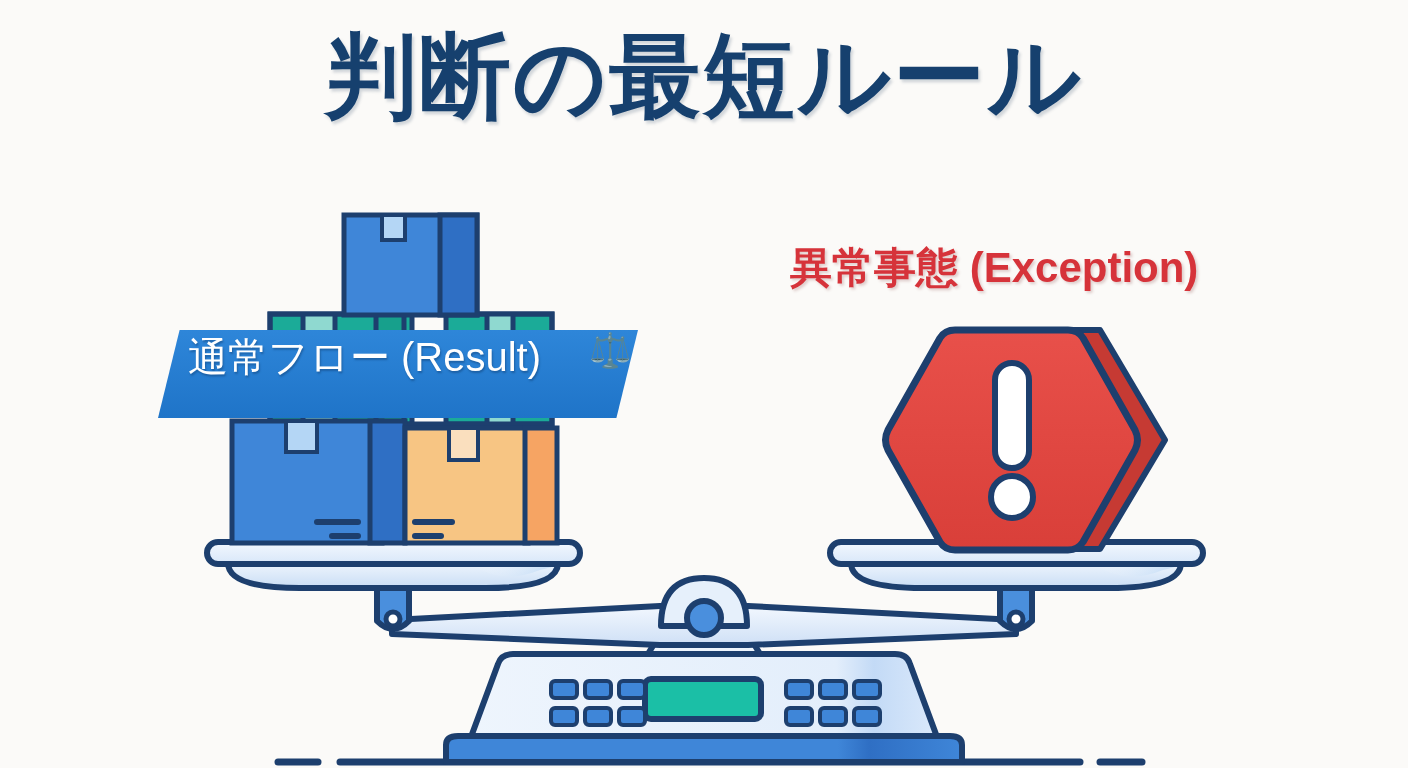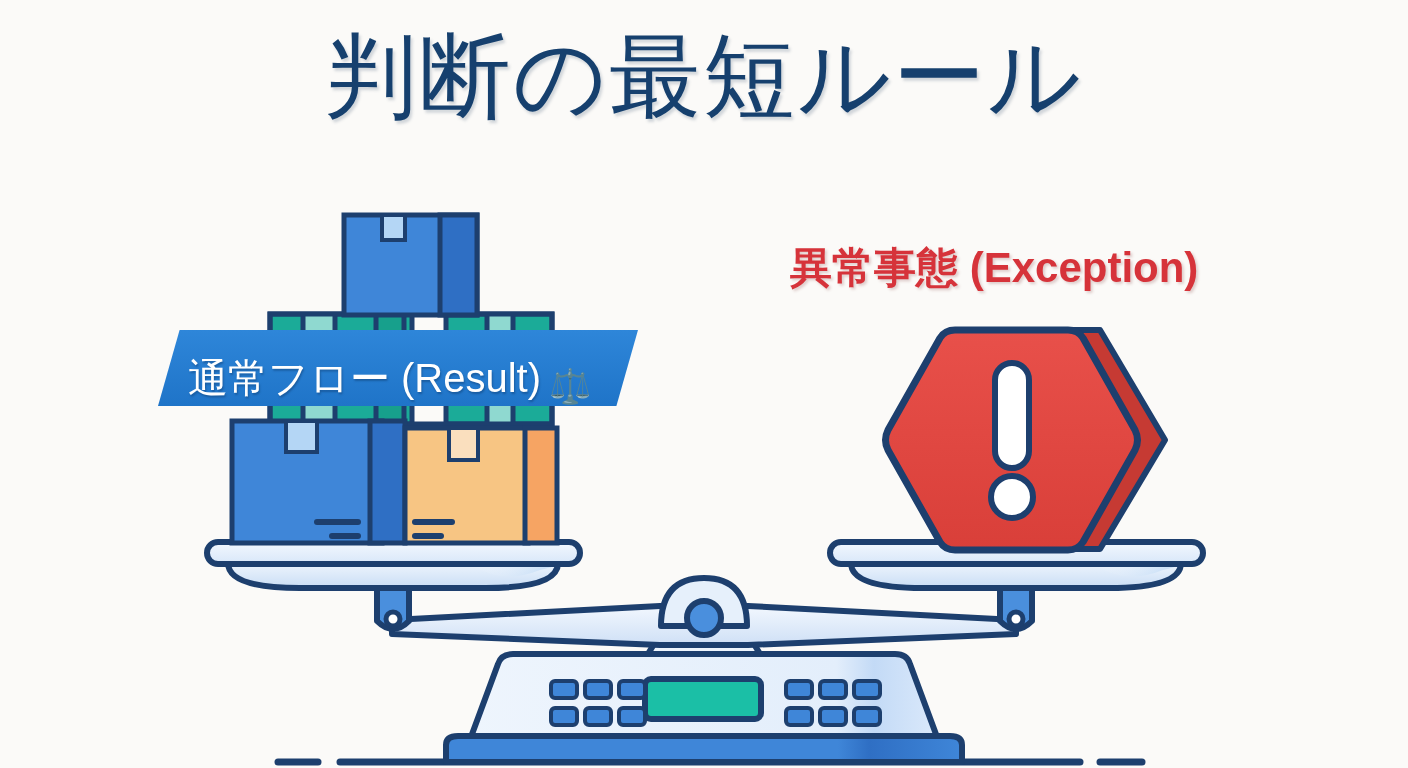--- a/index.html
+++ b/index.html
@@ -6,39 +6,39 @@
   body{
     width:1408px;height:768px;overflow:hidden;
     background:#fbfaf8;
     font-family:"Liberation Sans","DejaVu Sans",sans-serif;
   }
   #stage{position:relative;width:1408px;height:768px;overflow:hidden;background:#fbfaf8;}
 
   
   .title{
     position:absolute;left:0;top:26px;width:1408px;text-align:center;
-    font-size:92px;font-weight:400;color:#16406e;letter-spacing:2px;
+    font-size:92px;font-weight:700;color:#16406e;letter-spacing:2px;
     text-shadow:2px 3px 3px rgba(60,80,110,.22);
     white-space:nowrap;line-height:1.1;
   }
 
   
   .exc-label{
     position:absolute;left:790px;top:240px;width:460px;text-align:left;
     font-size:42px;font-weight:bold;color:#d6333a;white-space:nowrap;
     text-shadow:2px 2px 3px rgba(120,40,40,.22);
   }
 
   
   .banner{
-    position:absolute;left:158px;top:330px;width:480px;height:76px;
+    position:absolute;left:158px;top:330px;width:480px;height:88px;
     background:linear-gradient(180deg,#2e86d9 0%,#1f74c8 100%);
     clip-path:polygon(4.5% 0%, 100% 0%, 95.5% 100%, 0% 100%);
     box-shadow:3px 4px 6px rgba(30,60,100,.25);
-    display:flex;align-items:flex-end;
+    display:flex;align-items:flex-start;gap:40px;
   }
   .banner-text{
     color:#ffffff;font-size:40px;white-space:nowrap;margin-left:30px;
     text-shadow:1px 2px 2px rgba(10,40,80,.35);
   }
   .banner-emoji{font-size:34px;margin-left:8px;filter:grayscale(.25);}
 
   svg{position:absolute;left:0;top:0;overflow:visible;}
 </style>
 </head>

